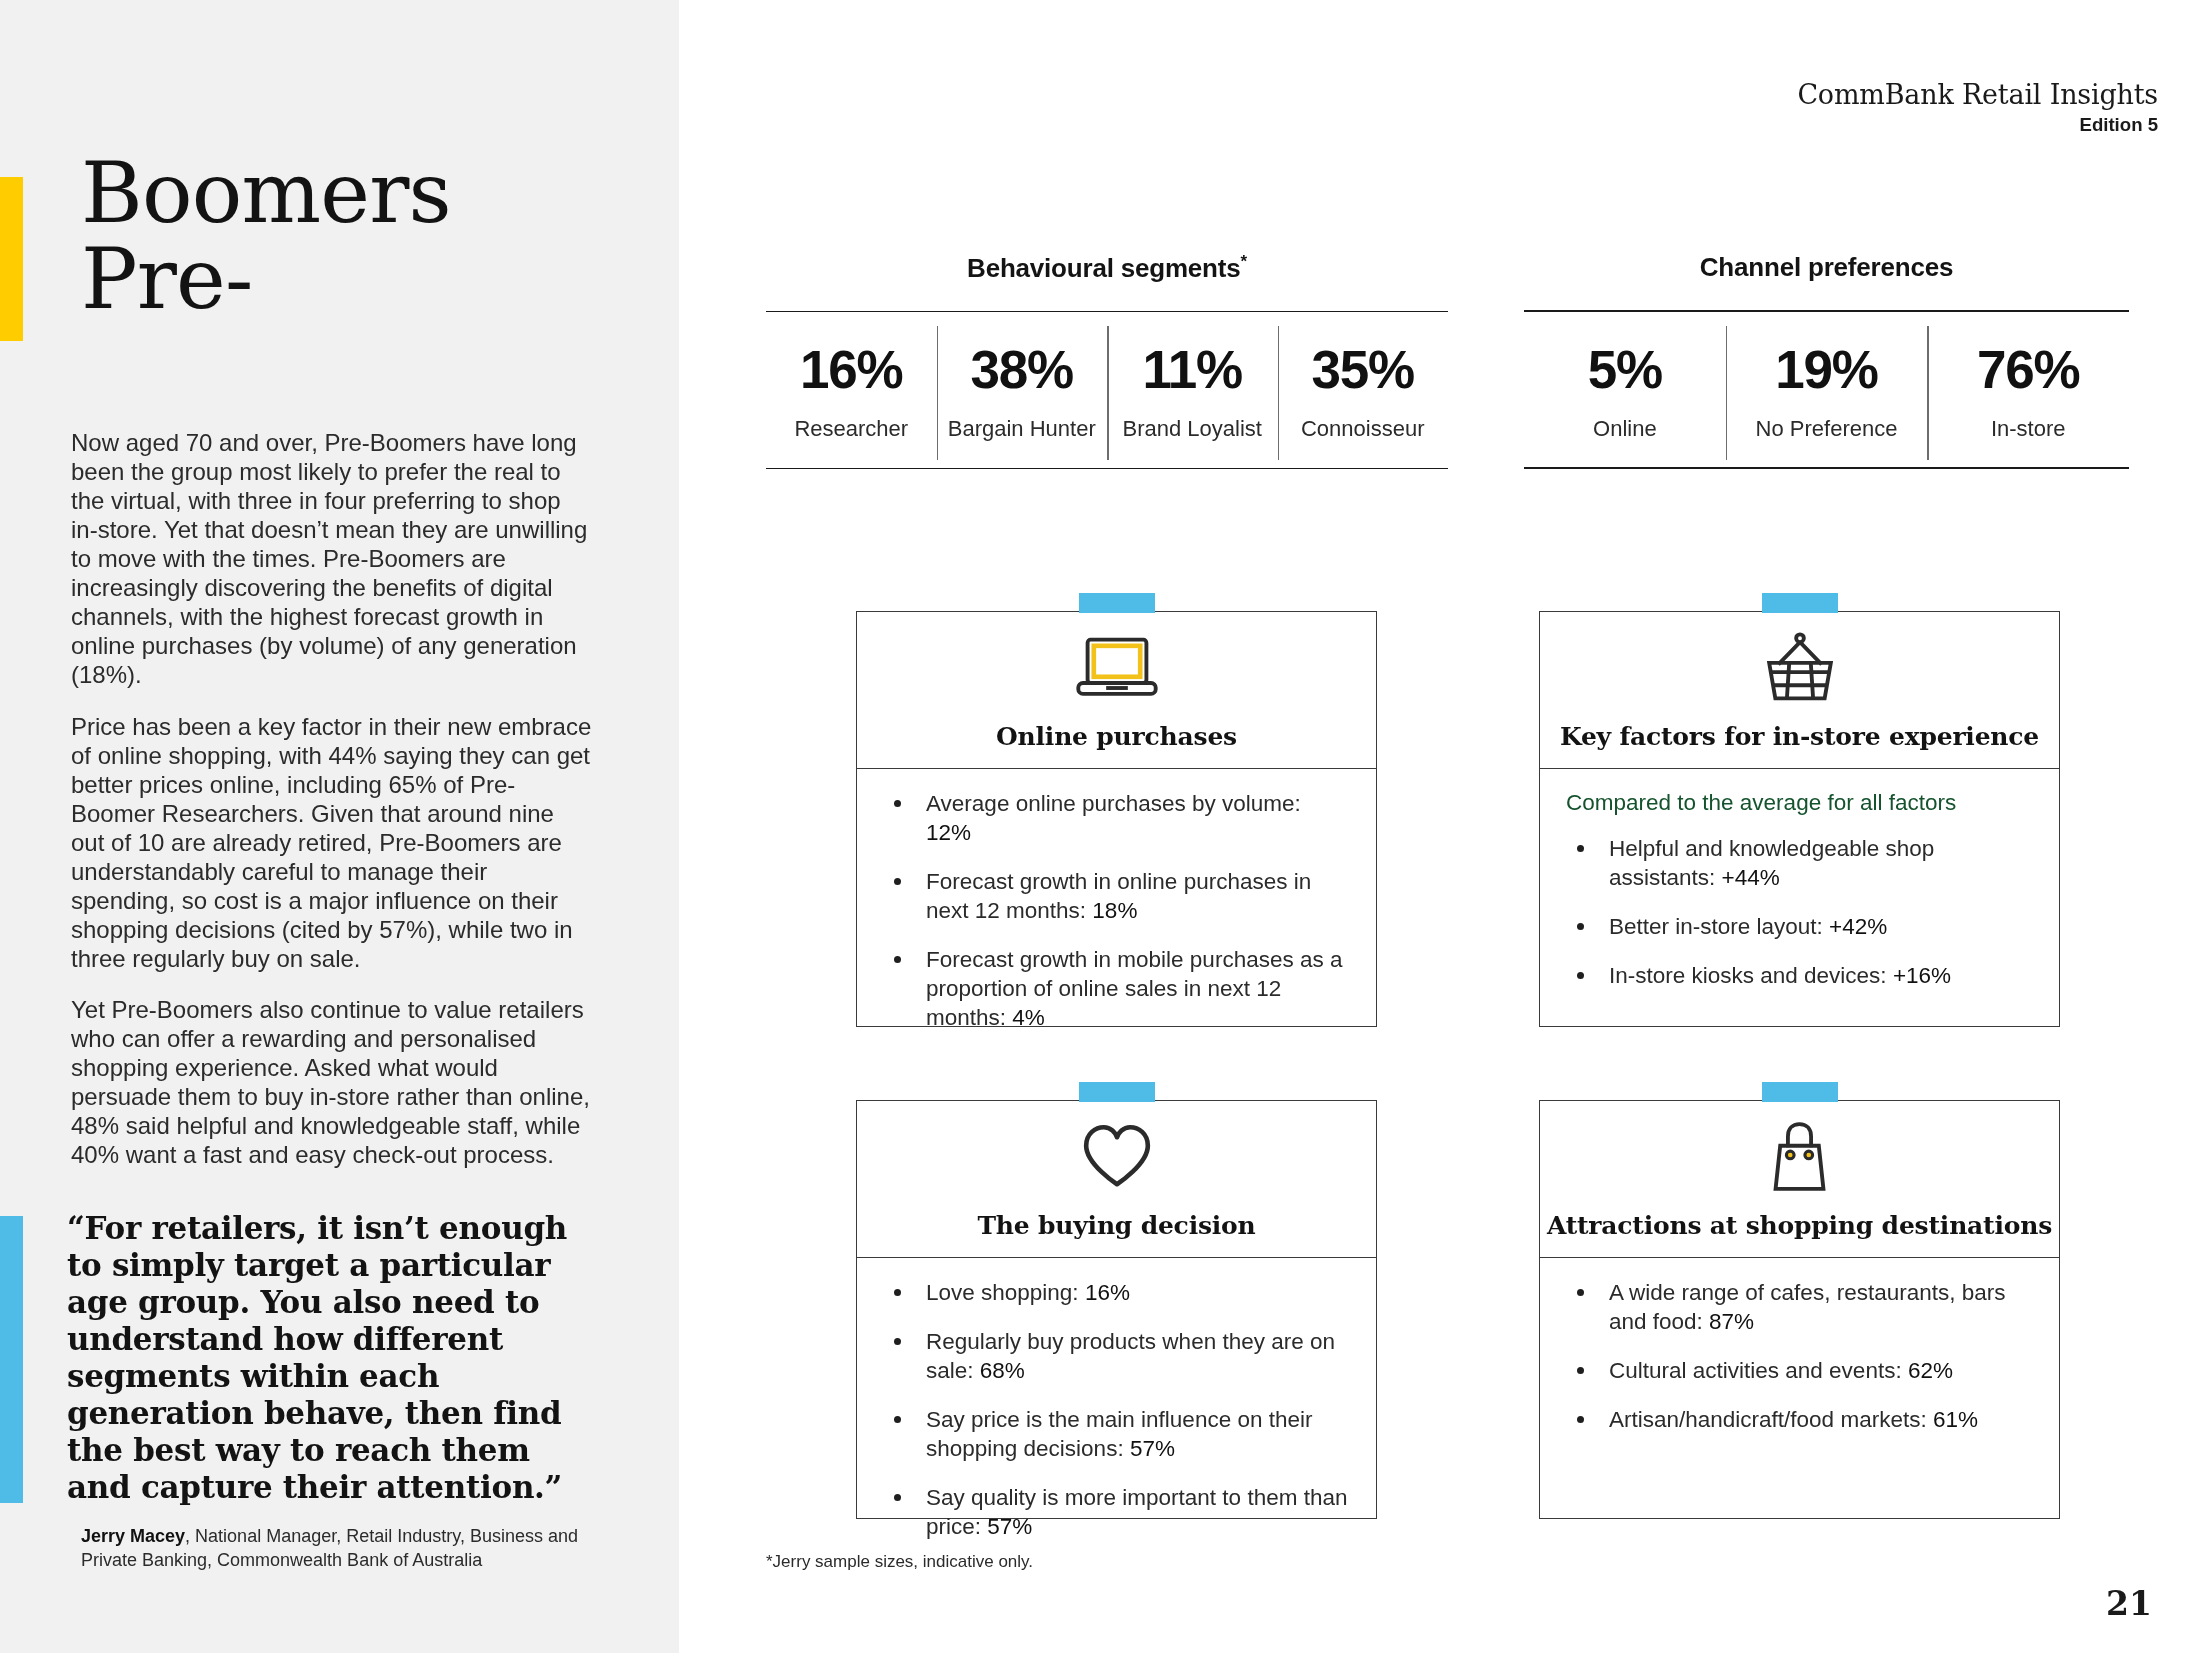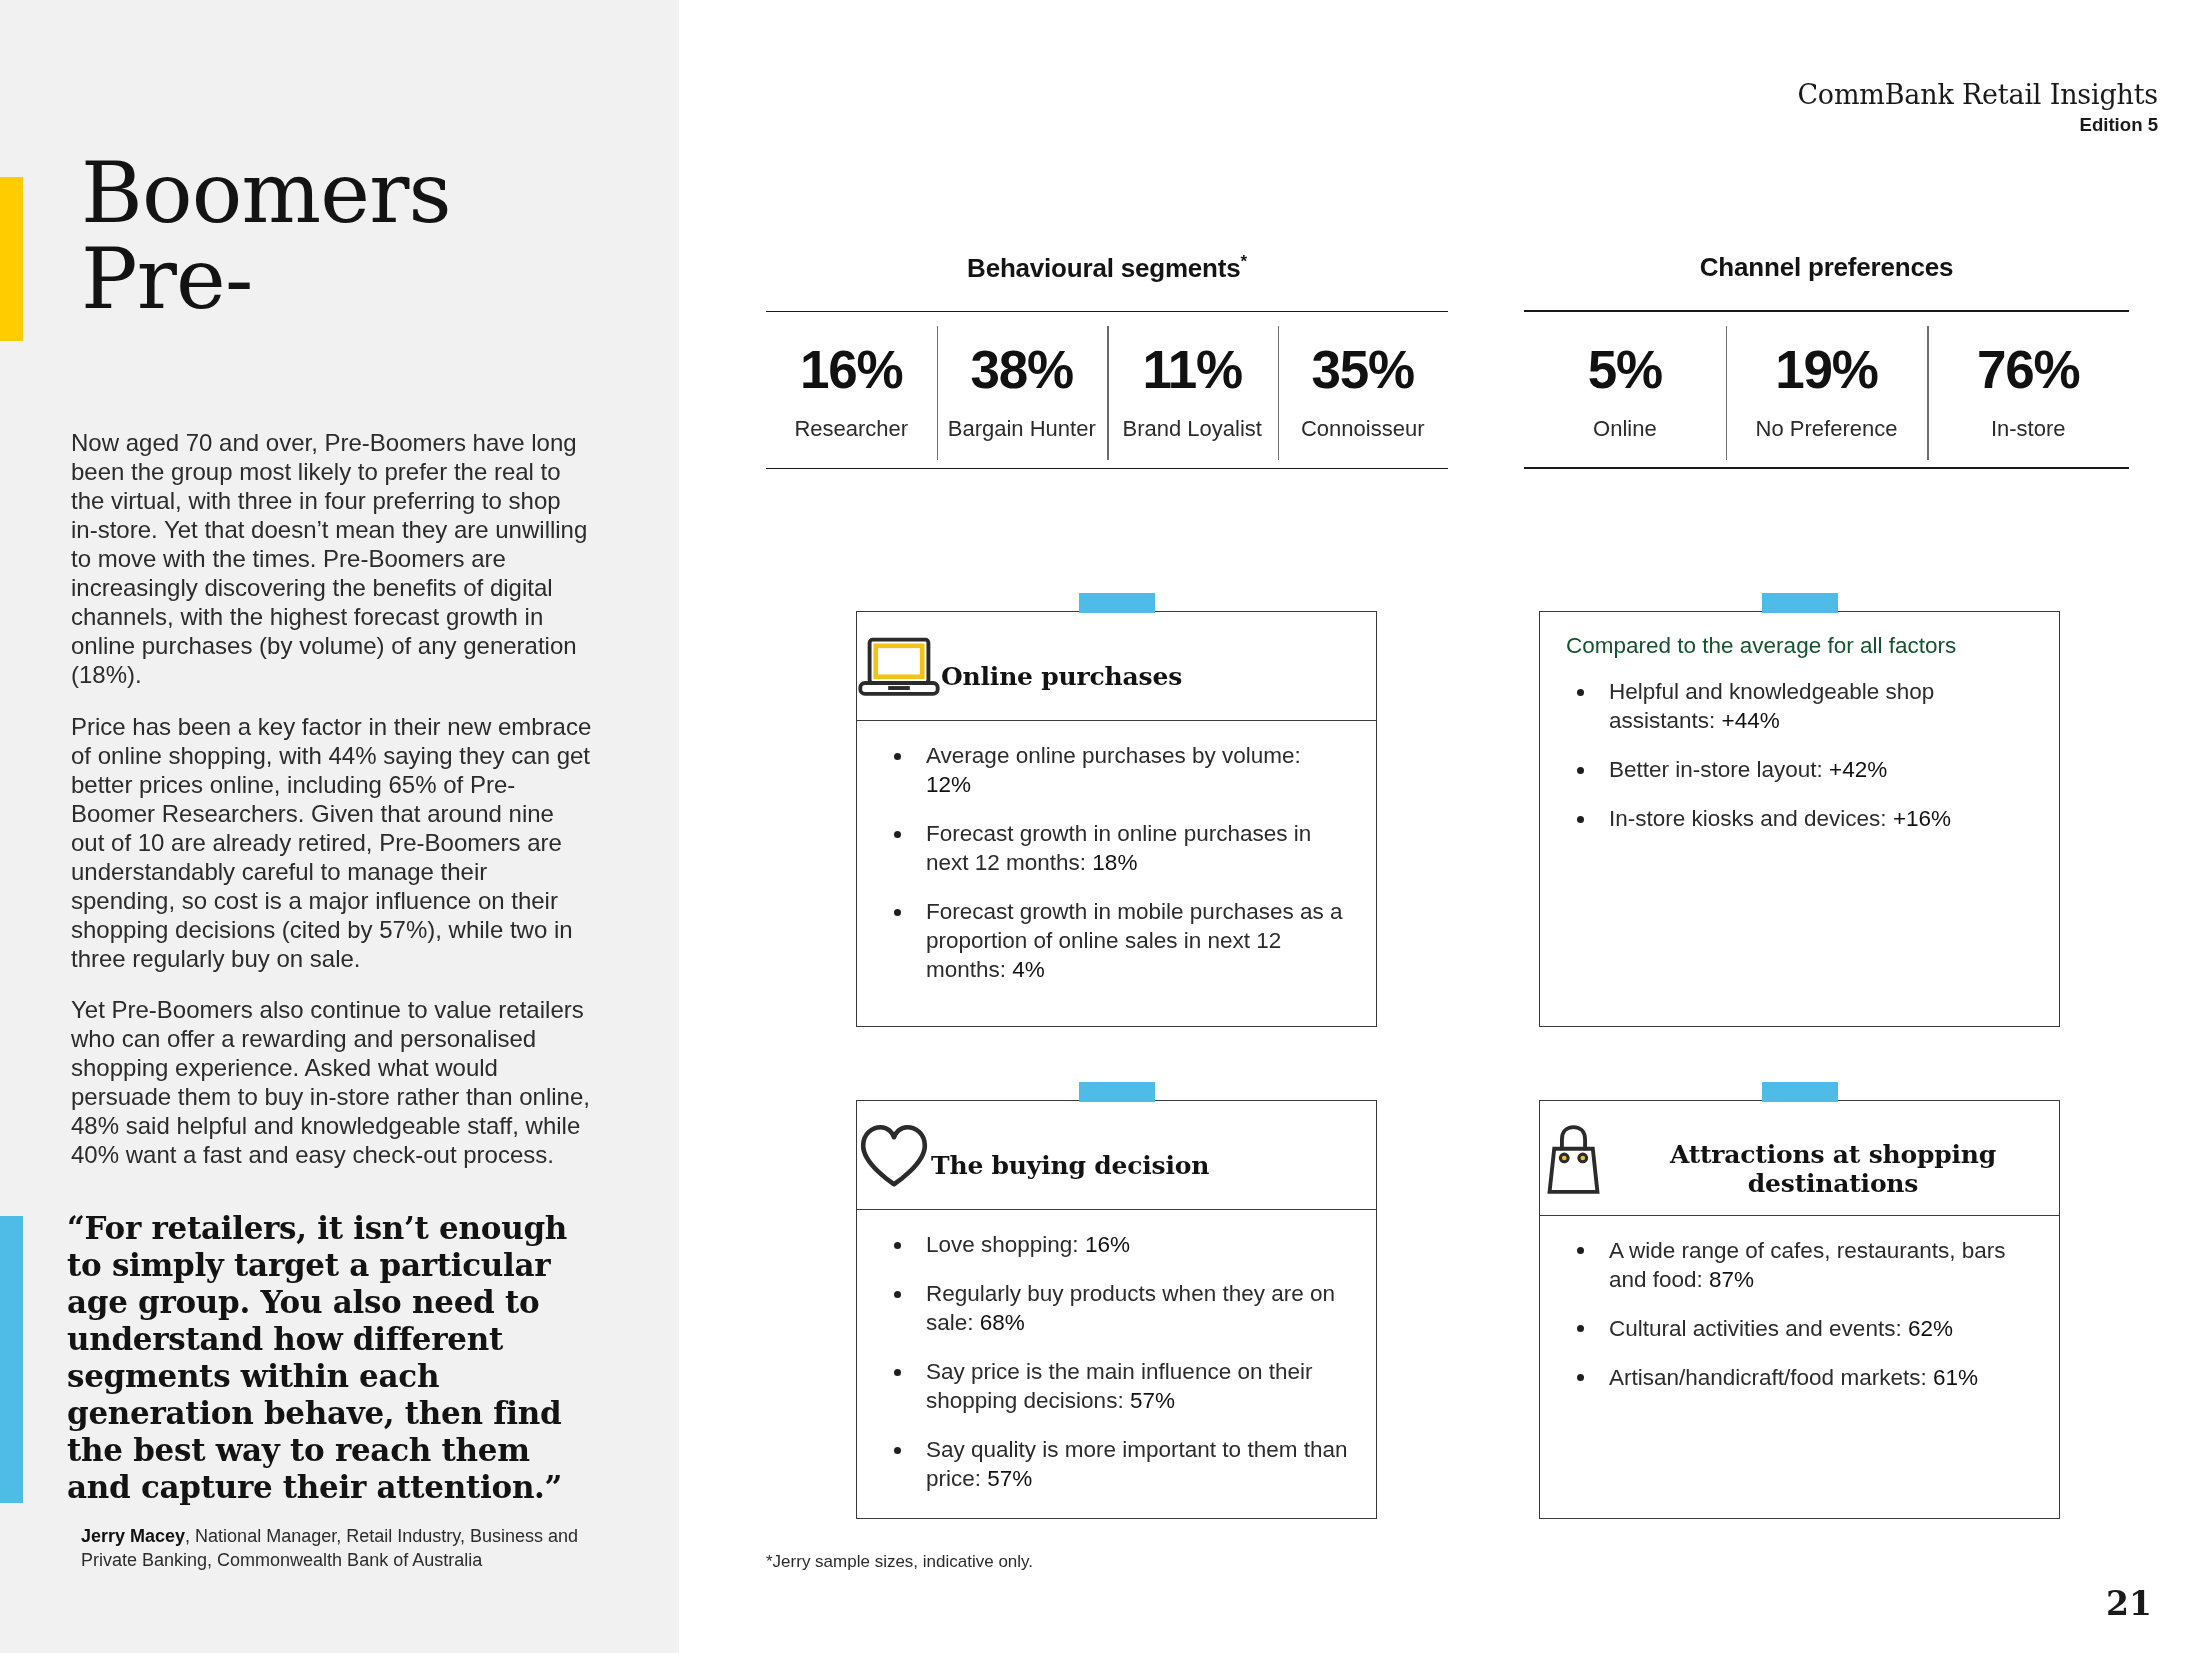--- a/index.html
+++ b/index.html
@@ -97,21 +97,21 @@
   .card{
     position:absolute;border:1.6px solid #3a3a3a;background:#fff;
     box-sizing:border-box;
   }
   .card-tab{
     position:absolute;top:-18.6px;left:50%;transform:translateX(-50%);
     width:76px;height:20px;background:#4fbce8;
   }
   .card-head{
     padding:20px 0 17px 0;border-bottom:1.6px solid #3a3a3a;
-    display:flex;flex-direction:row;align-items:center;
+    display:flex;flex-direction:column;align-items:center;
   }
   .card-icon{height:71px;display:flex;align-items:center;justify-content:center;}
   .card-title{
     font-family:"DejaVu Serif",serif;font-weight:700;
     font-size:25px;color:#131313;margin-top:18.6px;text-align:center;
     letter-spacing:-0.2px;
   }
   .card-body{padding:20px 26px 23px 26px;}
   .card-intro{
     font-size:22.5px;line-height:28px;color:#14532d;margin:0 0 17px 0;
@@ -234,20 +234,32 @@
       <div class="card-body">
         <ul class="bullets">
           <li><span>Average online purchases by volume: </span><b>12%</b></li>
           <li><span>Forecast growth in online purchases in next 12 months: </span><b>18%</b></li>
           <li><span>Forecast growth in mobile purchases as a proportion of online sales in next 12 months: </span><b>4%</b></li>
         </ul>
       </div>
     </div>
   <div class="card" id="card1" style="left:1539px;top:611px;width:521px;height:416px;">
       <div class="card-tab"></div>
+      <div class="card-head">
+        <div class="card-icon">
+          <svg width="74" height="71" viewBox="0 0 96 92">
+     <circle cx="48" cy="8" r="5" fill="none" stroke="#2b2b2b" stroke-width="5"></circle>
+     <path d="M48 13 L20 42 M48 13 L76 42" fill="none" stroke="#2b2b2b" stroke-width="5"></path>
+     <path d="M8 40 L88 40 L80 86 L16 86 Z" fill="none" stroke="#2b2b2b" stroke-width="5"></path>
+     <path d="M10 52 L86 52 M13 69 L83 69" stroke="#2b2b2b" stroke-width="5"></path>
+     <path d="M34 40 L31 86 M62 40 L65 86" stroke="#2b2b2b" stroke-width="5"></path>
+   </svg>
+        </div>
+        <div class="card-title">Key factors for in-store experience</div>
+      </div>
       <div class="card-body">
         <p class="card-intro">Compared to the average for all factors</p>
         <ul class="bullets">
           <li><span>Helpful and knowledgeable shop assistants: </span><b>+44%</b></li>
           <li><span>Better in-store layout: </span><b>+42%</b></li>
           <li><span>In-store kiosks and devices: </span><b>+16%</b></li>
         </ul>
       </div>
     </div>
   <div class="card" id="card2" style="left:856px;top:1100px;width:521px;height:419px;">

